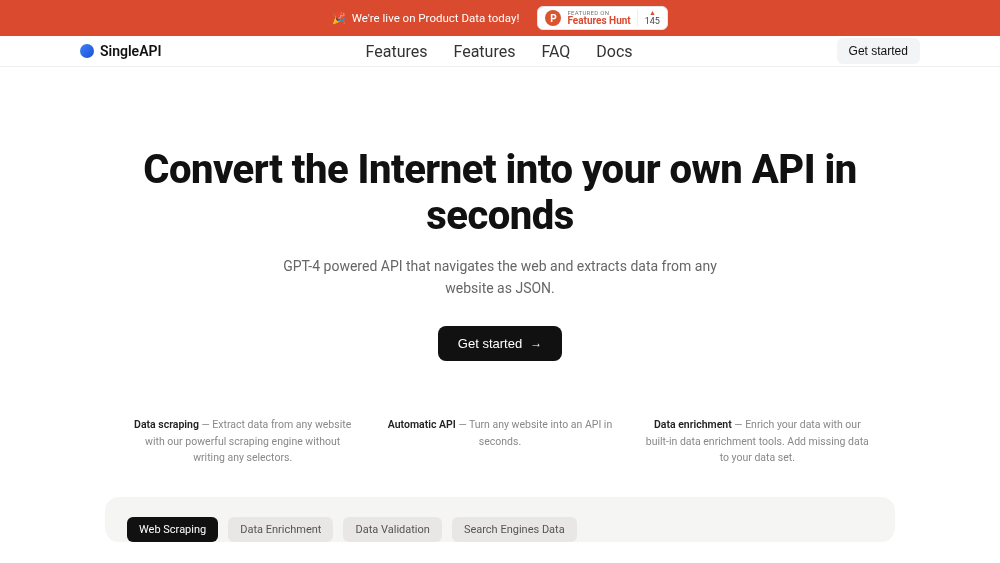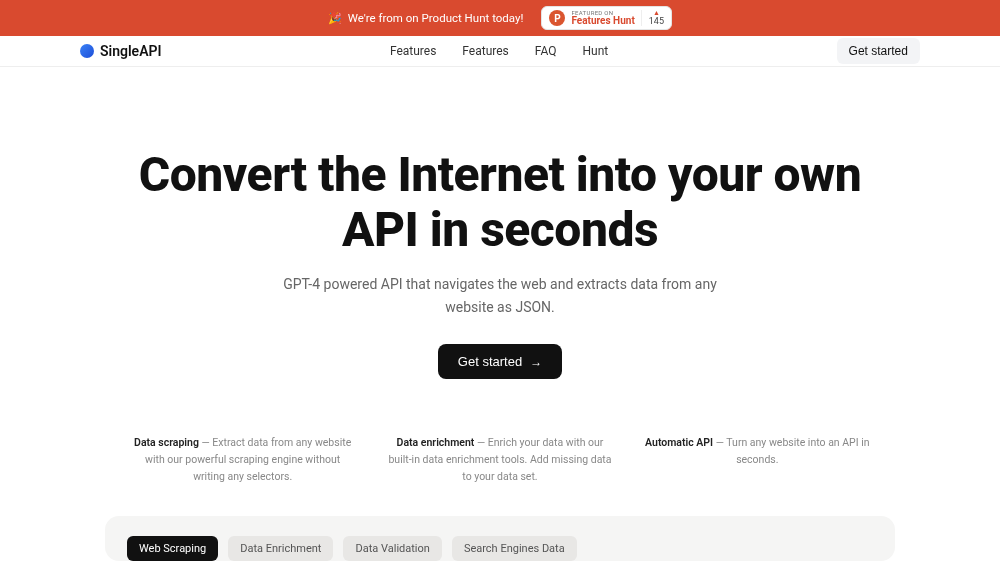--- a/index.html
+++ b/index.html
@@ -16,27 +16,27 @@
     .ph-name { font-size: 10px; font-weight: 700; color: #d94a2f; }
     .ph-vote { display: flex; flex-direction: column; align-items: center; border-left: 1px solid #eee; padding-left: 7px; line-height: 1; }
     .ph-arrow { font-size: 7px; color: #d94a2f; }
     .ph-count { font-size: 9px; font-weight: 400; color: #444; }
     
     
     .nav-wrap { border-bottom: 1px solid #eee; }
     .nav { max-width: 880px; margin: 0 auto; display: flex; align-items: center; justify-content: space-between; padding: 2px 20px; }
     .brand { display: flex; align-items: center; gap: 6px; font-weight: 600; font-size: 14px; }
     .brand-logo { width: 14px; height: 14px; border-radius: 50%; background: linear-gradient(135deg, #3b82f6, #1d4ed8); position: relative; overflow: hidden; }
-    .nav-links { display: flex; gap: 26px; font-size: 12px; color: #333; }
+    .nav-links { display: flex; gap: 26px; font-size: 16px; color: #333; }
     .nav-links > div { cursor: pointer; }
     .nav-cta { background: #f3f4f6; border: none; color: #111; font-size: 12px; padding: 6px 12px; border-radius: 6px; cursor: pointer; font-weight: 500; }
     
     
     .hero { text-align: center; padding: 80px 20px 40px; max-width: 820px; margin: 0 auto; }
-    .hero h1 { font-size: 48px; font-weight: 800; line-height: 1.15; letter-spacing: -0.5px; margin-bottom: 16px; }
+    .hero h1 { font-size: 40px; font-weight: 800; line-height: 1.15; letter-spacing: -0.5px; margin-bottom: 16px; }
     .hero p { font-size: 14px; color: #666; max-width: 460px; margin: 5px auto 26px; line-height: 1.6; }
     .hero-cta { background: #111; color: #fff; border: none; padding: 10px 20px; border-radius: 8px; font-size: 13px; font-weight: 500; cursor: pointer; display: inline-flex; align-items: center; gap: 8px; }
     
     
     .features { display: flex; justify-content: center; gap: 32px; max-width: 780px; margin: 16px auto 0; padding: 0 20px; }
     .feature { flex: 1; font-size: 10.5px; color: #888; line-height: 1.6; text-align: center; }
     .feature strong { color: #222; font-weight: 600; }
     
     
     .panel { background: #f5f5f4; border-radius: 14px; max-width: 790px; margin: 30px auto 0; padding: 20px 22px 0; }
@@ -45,21 +45,21 @@
     .tab.active { background: #111; color: #fff; }
     
     .arrow-icon { display: inline-block; font-size: 12px; }
   </style>
 </head>
 <body>
 
 <div class="announcement">
   <div class="announcement-text">
     <span class="ph-emoji">🎉</span>
-    <span>We're from on Product Hunt today!</span>
+    <span>We're live on Product Data today!</span>
   </div>
   <div class="ph-card">
     <div class="ph-logo">P</div>
     <div class="ph-text">
       <div class="ph-featured">FEATURED ON</div>
       <div class="ph-name">Features Hunt</div>
     </div>
     <div class="ph-vote">
       <div class="ph-arrow">▲</div>
       <div class="ph-count">145</div>
@@ -70,44 +70,44 @@
 <div class="nav-wrap">
   <nav class="nav">
     <div class="brand">
       <div class="brand-logo"></div>
       <span>SingleAPI</span>
     </div>
     <div class="nav-links">
       <div>Features</div>
       <div>Features</div>
       <div>FAQ</div>
-      <div>Hunt</div>
+      <div>Docs</div>
     </div>
     <button class="nav-cta">Get started</button>
   </nav>
 </div>
 
 <section class="hero">
   <h1>Convert the Internet into your own API in seconds</h1>
   <p>GPT-4 powered API that navigates the web and extracts data from any website as JSON.</p>
   <button class="hero-cta">
     <span>Get started</span>
     <span class="arrow-icon">→</span>
   </button>
 </section>
 
 <div class="features">
   <div class="feature">
     <strong>Data scraping</strong> — <span>Extract data from any website with our powerful scraping engine without writing any selectors.</span>
   </div>
   <div class="feature">
-    <strong>Data enrichment</strong> — <span>Enrich your data with our built-in data enrichment tools. Add missing data to your data set.</span>
+    <strong>Automatic API</strong> — <span>Turn any website into an API in seconds.</span>
   </div>
   <div class="feature">
-    <strong>Automatic API</strong> — <span>Turn any website into an API in seconds.</span>
+    <strong>Data enrichment</strong> — <span>Enrich your data with our built-in data enrichment tools. Add missing data to your data set.</span>
   </div>
 </div>
 
 <div class="panel">
   <div class="tabs">
     <div class="tab active">Web Scraping</div>
     <div class="tab">Data Enrichment</div>
     <div class="tab">Data Validation</div>
     <div class="tab">Search Engines Data</div>
   </div>

